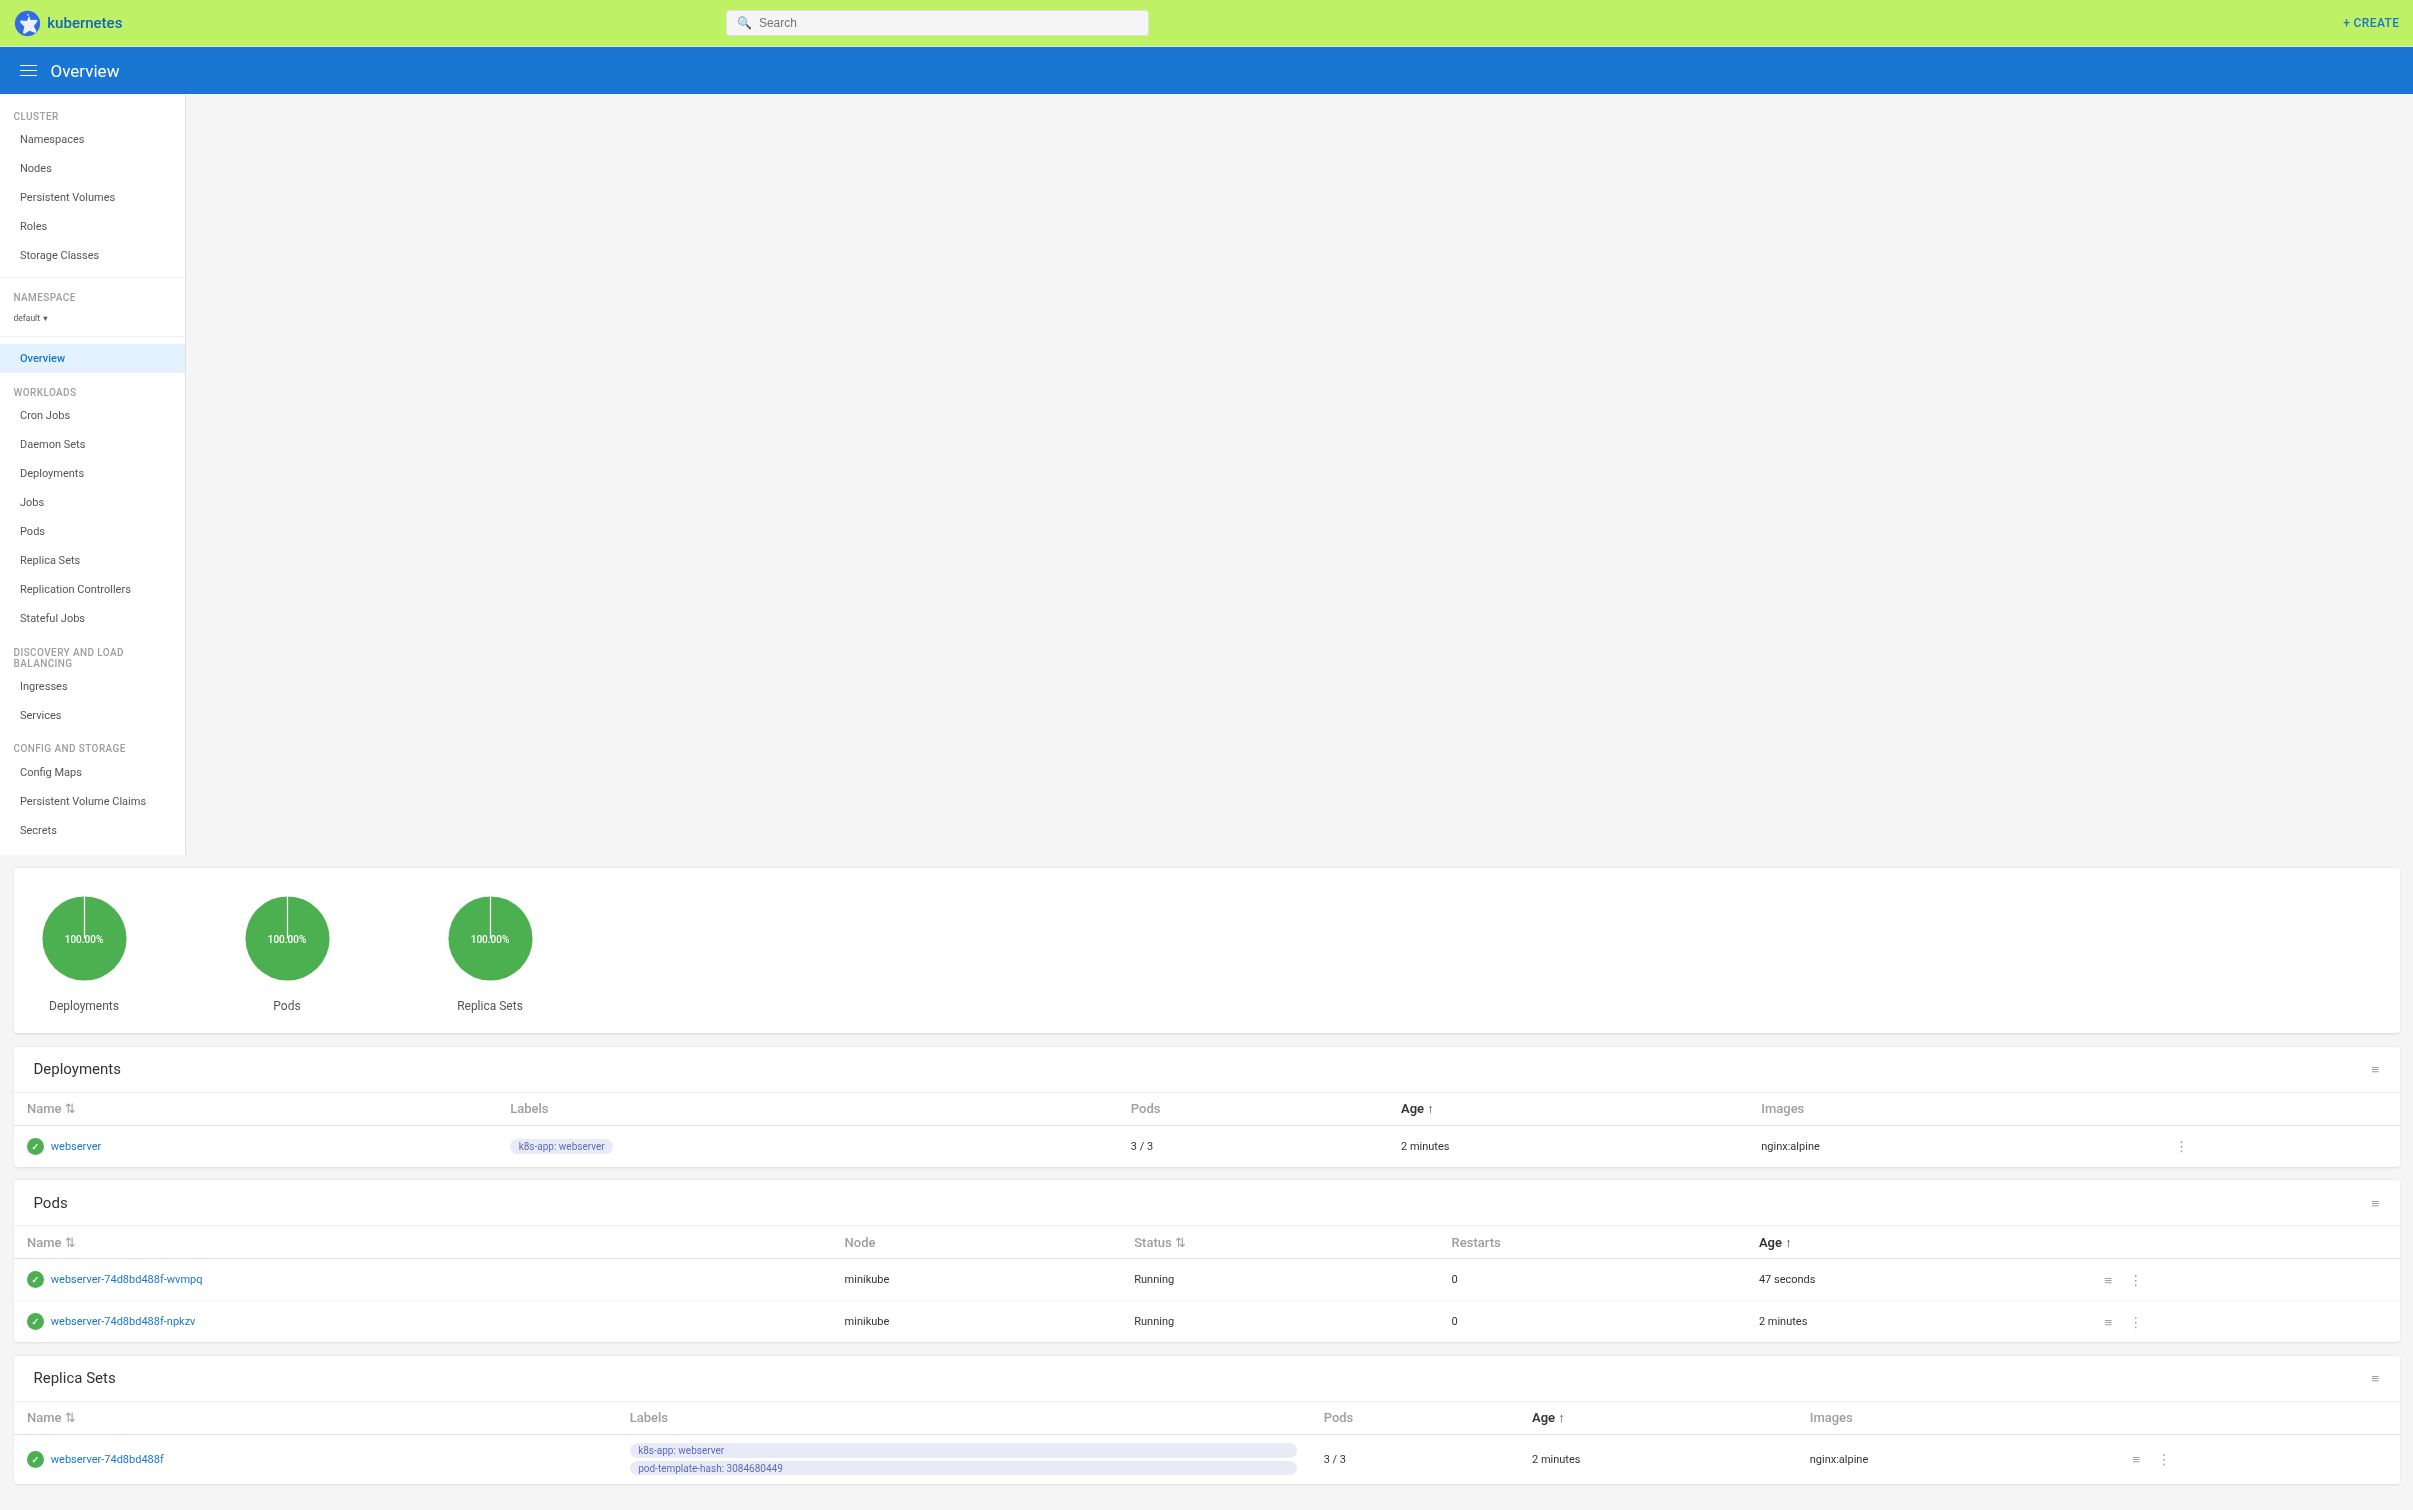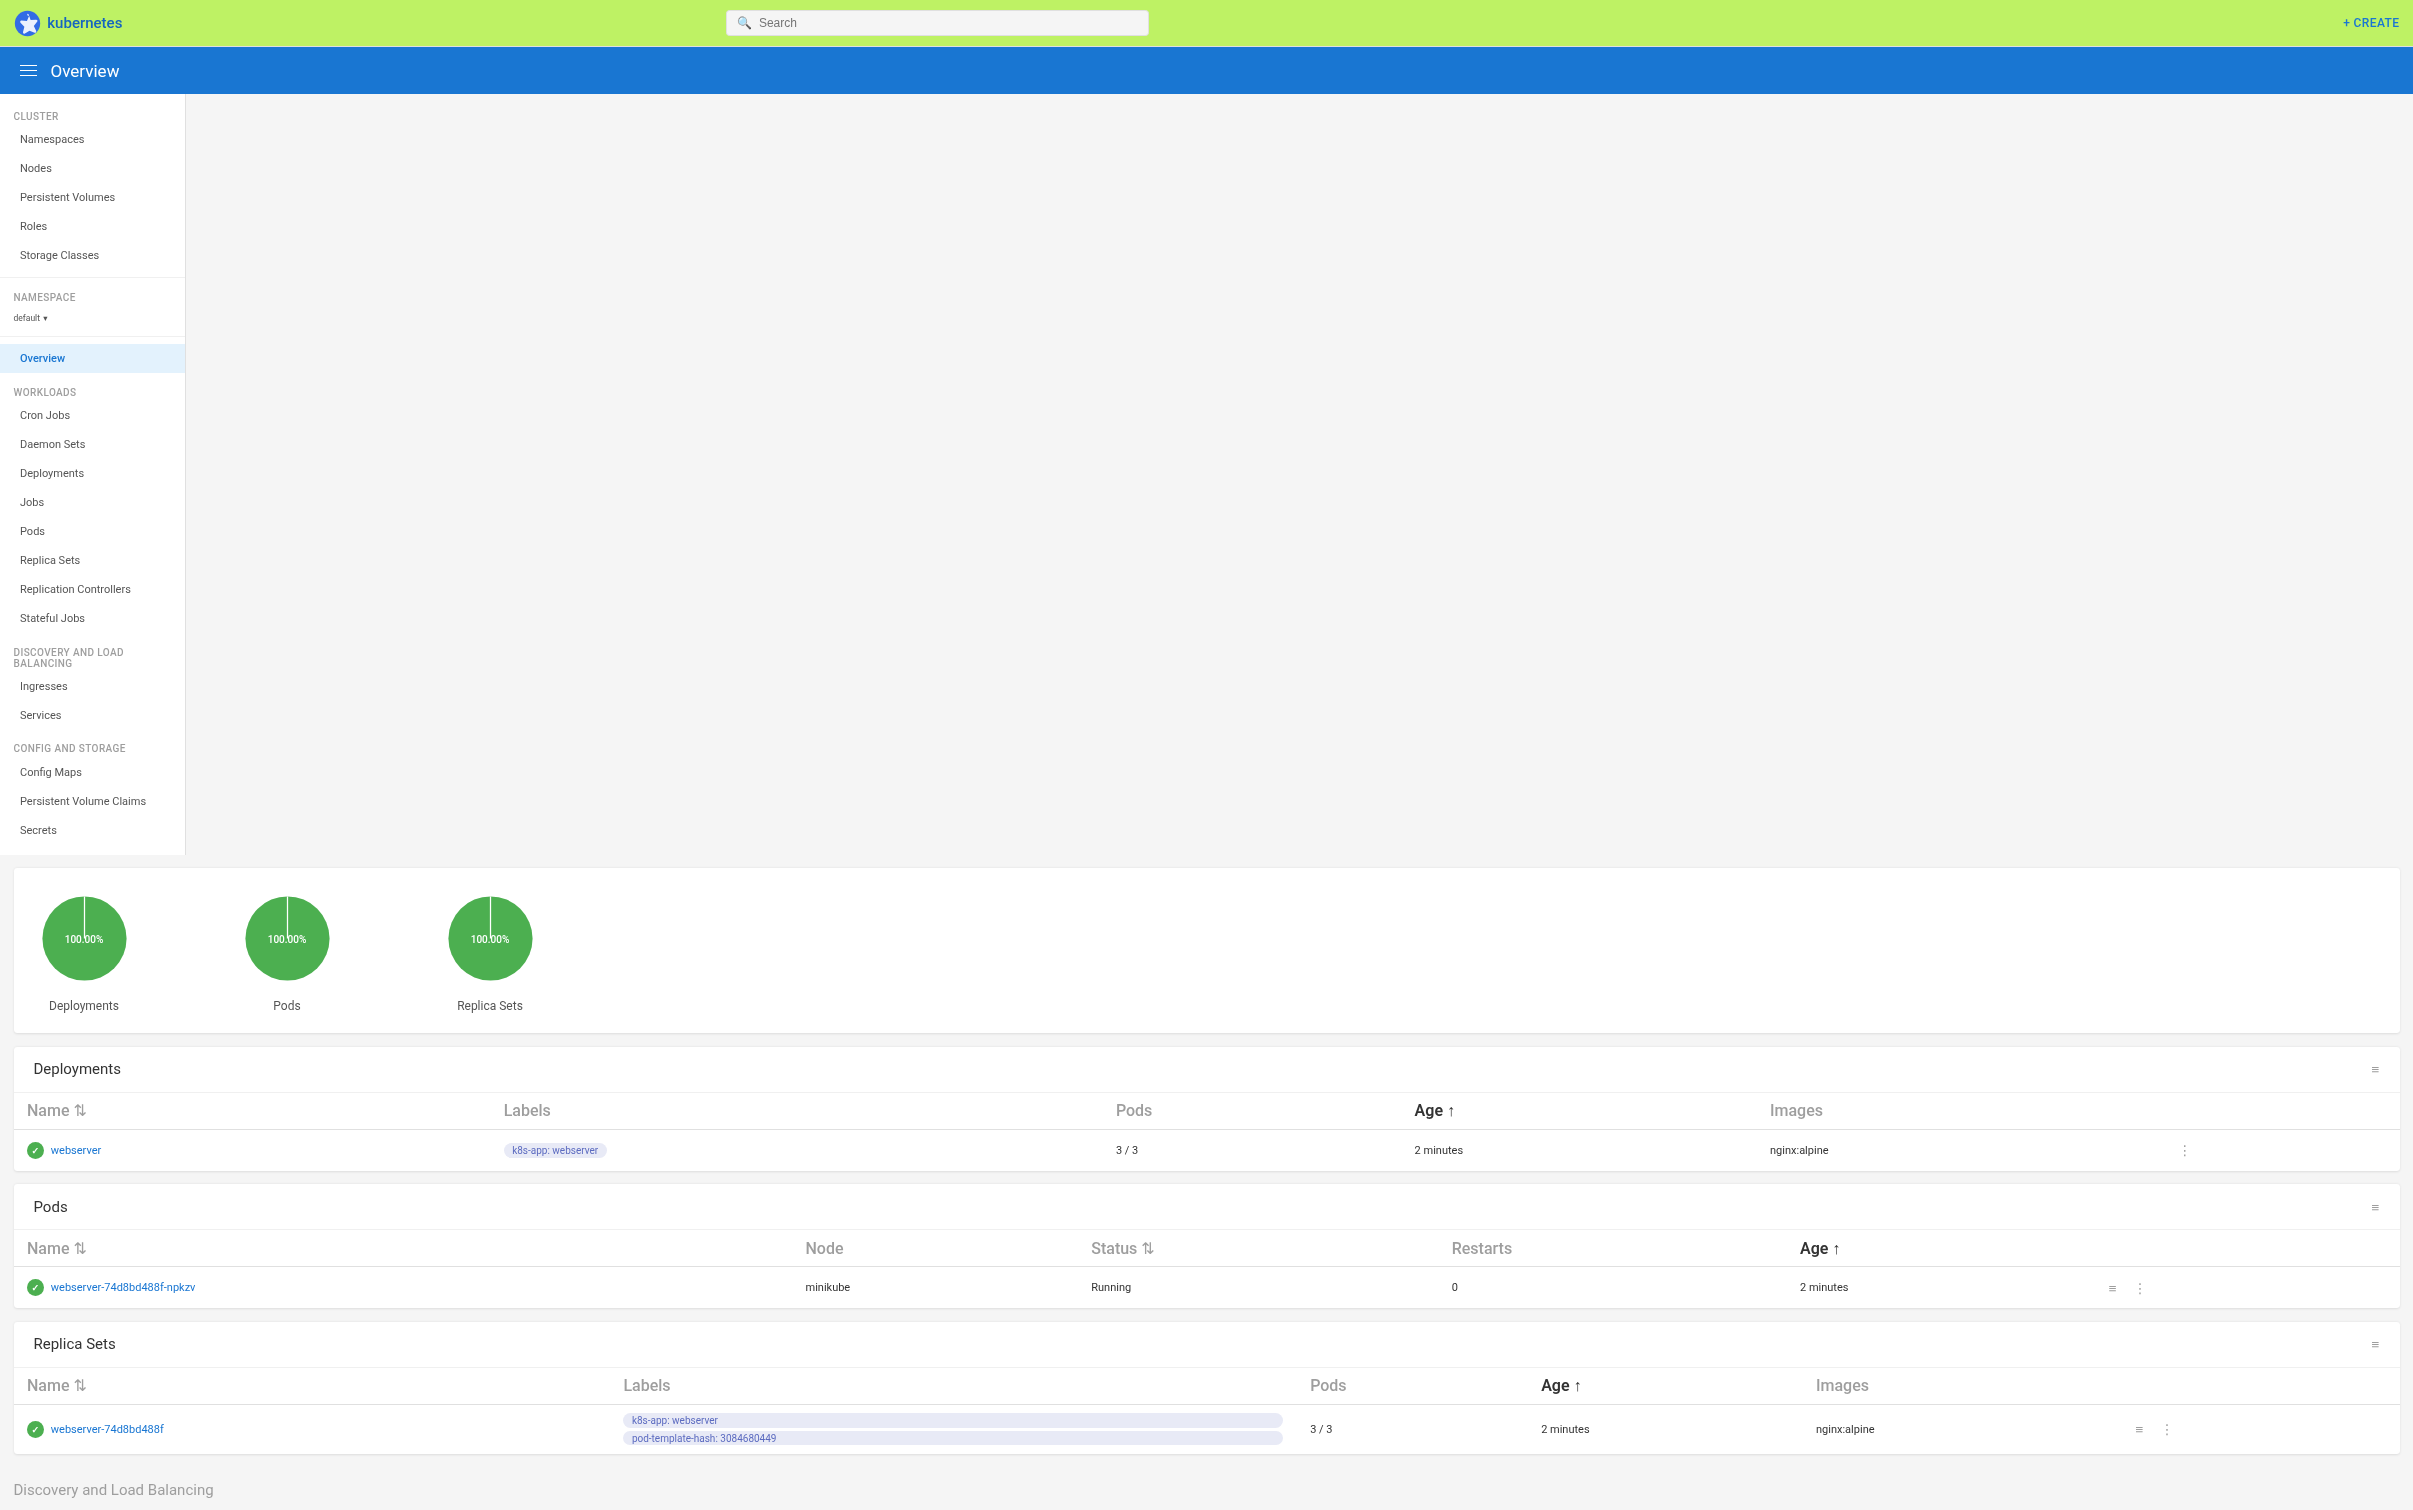--- a/index.html
+++ b/index.html
@@ -81,21 +81,21 @@
     
     .pie-wrapper { position: relative; width: 101px; height: 101px; }
     .pie-label {
       position: absolute; top: 50%; left: 50%; transform: translate(-50%, -50%);
       font-size: 10px; font-weight: 500; color: #fff; text-align: center;
     }
 
     
     .data-table { width: 100%; border-collapse: collapse; }
     .data-table th {
-      padding: 8.5px 13.5px; text-align: left; font-size: 16px; font-weight: 500;
+      padding: 8.5px 13.5px; text-align: left; font-size: 13px; font-weight: 500;
       color: #9e9e9e; border-bottom: 0.8px solid #e0e0e0;
     }
     .data-table th.sortable { cursor: pointer; }
     .data-table td { padding: 8.5px 13.5px; border-bottom: 0.8px solid #f5f5f5; font-size: 11px; }
     .data-table tr:last-child td { border-bottom: none; }
 
     .cell-name { display: flex; align-items: center; gap: 6.8px; }
     .status-icon {
       width: 17px; height: 17px; border-radius: 50%;
       background: #4caf50; display: flex; align-items: center; justify-content: center;
@@ -292,20 +292,38 @@
             <th>Restarts</th>
             <th class="sortable" style="color:#333; font-weight:600;">Age ↑</th>
             <th></th>
           </tr>
         </thead>
         <tbody>
           <tr>
             <td>
               <div class="cell-name">
                 <div class="status-icon"></div>
+                <a class="link">webserver-74d8bd488f-wvmpq</a>
+              </div>
+            </td>
+            <td>minikube</td>
+            <td>Running</td>
+            <td>0</td>
+            <td>47 seconds</td>
+            <td>
+              <div class="row-actions">
+                <div class="icon-btn">≡</div>
+                <div class="icon-btn">⋮</div>
+              </div>
+            </td>
+          </tr>
+          <tr>
+            <td>
+              <div class="cell-name">
+                <div class="status-icon"></div>
                 <a class="link">webserver-74d8bd488f-npkzv</a>
               </div>
             </td>
             <td>minikube</td>
             <td>Running</td>
             <td>0</td>
             <td>2 minutes</td>
             <td>
               <div class="row-actions">
                 <div class="icon-btn">≡</div>

